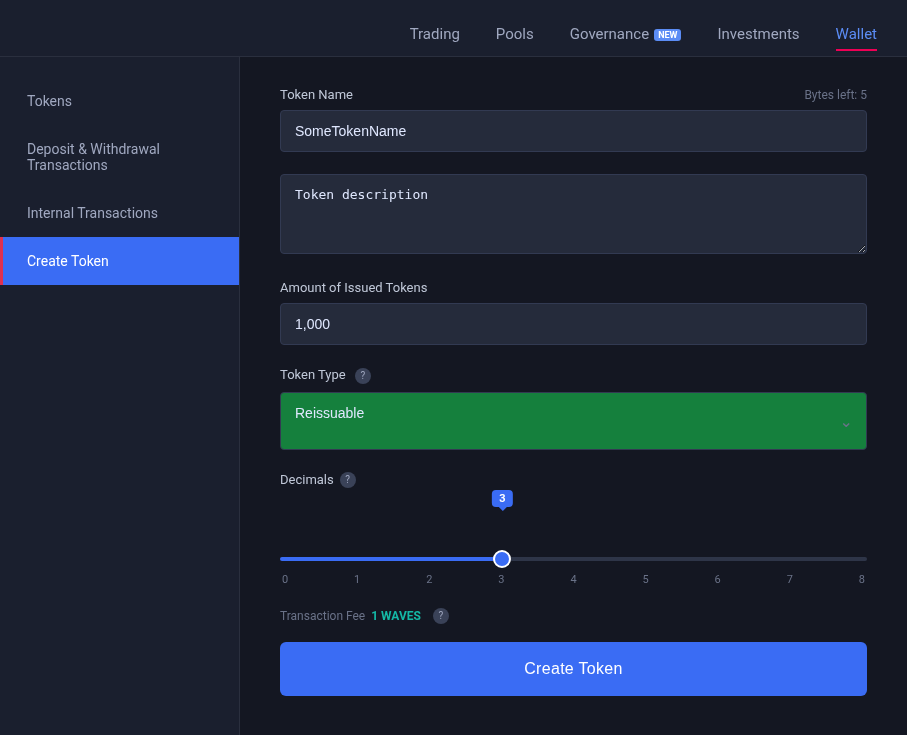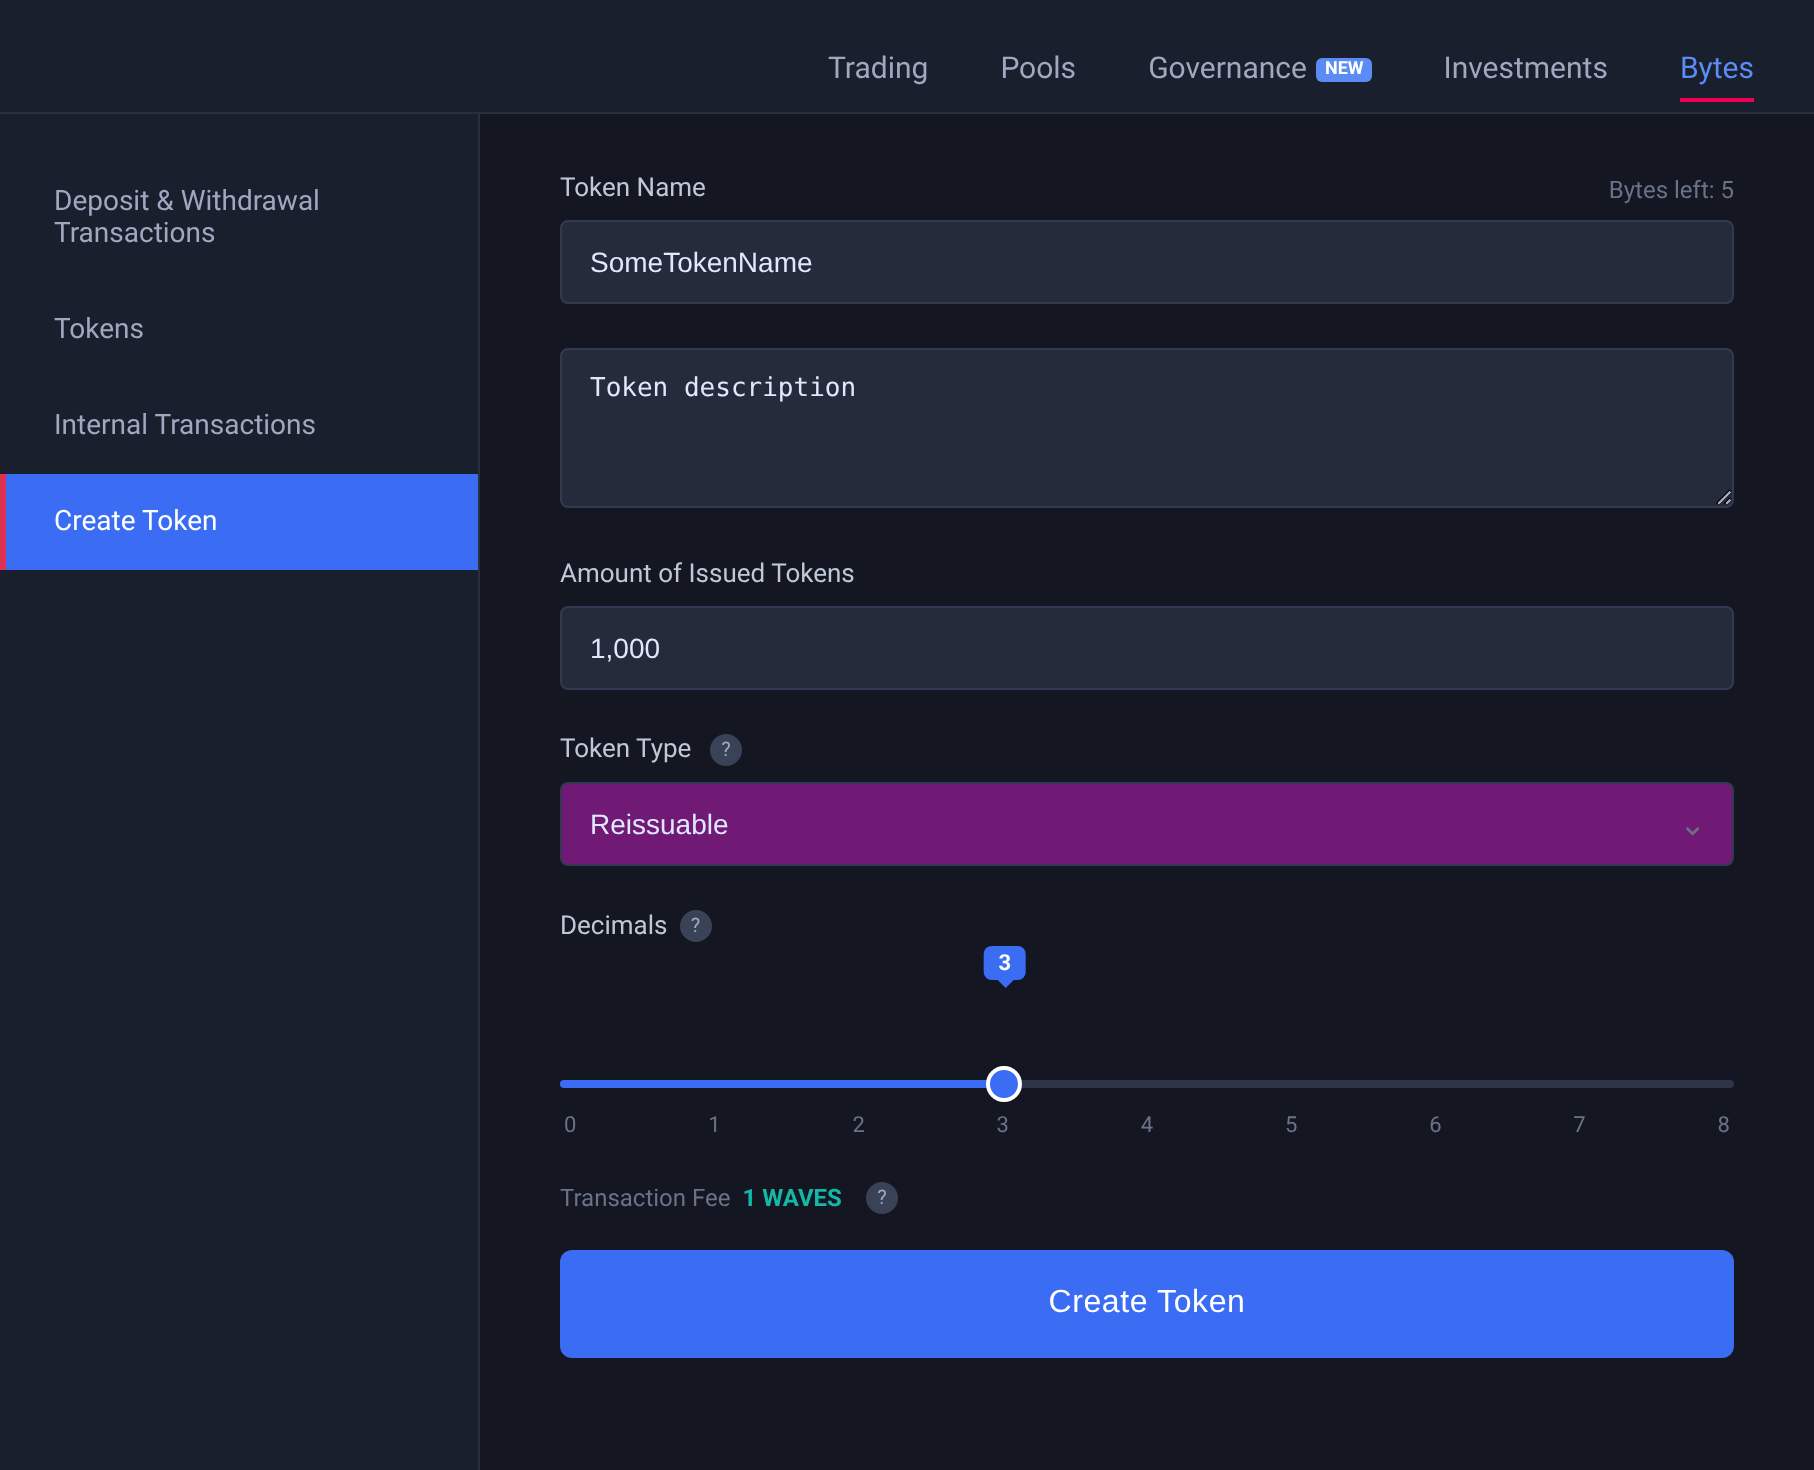--- a/index.html
+++ b/index.html
@@ -134,24 +134,24 @@
       min-height: 80px;
       outline: none;
     }
 
     
     .field-select-wrapper {
       position: relative;
     }
     .field-select {
       width: 100%;
-      background: #701a75;
+      background: #15803d;
       border: 1px solid #323a52;
       border-radius: 4px;
-      padding: 12px 40px 12px 14px;
+      padding: 12px 40px 28px 14px;
       color: #e0e8ff;
       font-size: 14px;
       appearance: none;
       outline: none;
       cursor: pointer;
     }
     .select-arrow {
       position: absolute;
       right: 14px;
       top: 50%;
@@ -275,31 +275,31 @@
 <body>
 
 <nav class="top-nav">
   <div class="nav-items">
     <span class="nav-item">Trading</span>
     <span class="nav-item">Pools</span>
     <span class="nav-item">
       <span>Governance</span><span class="nav-badge">NEW</span>
     </span>
     <span class="nav-item">Investments</span>
-    <span class="nav-item active">Bytes</span>
+    <span class="nav-item active">Wallet</span>
   </div>
 </nav>
 
 <div class="layout">
 
   <aside class="sidebar">
+    <div class="sidebar-item">Tokens</div>
     <div class="sidebar-item">
       <span>Deposit &amp; Withdrawal<br>Transactions</span>
     </div>
-    <div class="sidebar-item">Tokens</div>
     <div class="sidebar-item">Internal Transactions</div>
     <div class="sidebar-item active">Create Token</div>
   </aside>
 
   <main class="main-content">
 
     
     <div class="field-group">
       <div class="field-header">
         <span class="field-label">Token Name</span>

